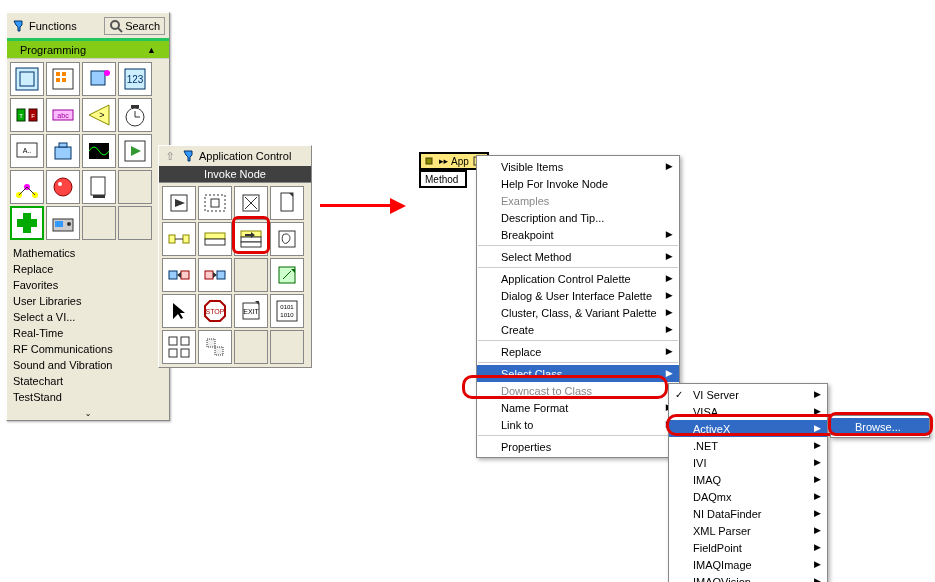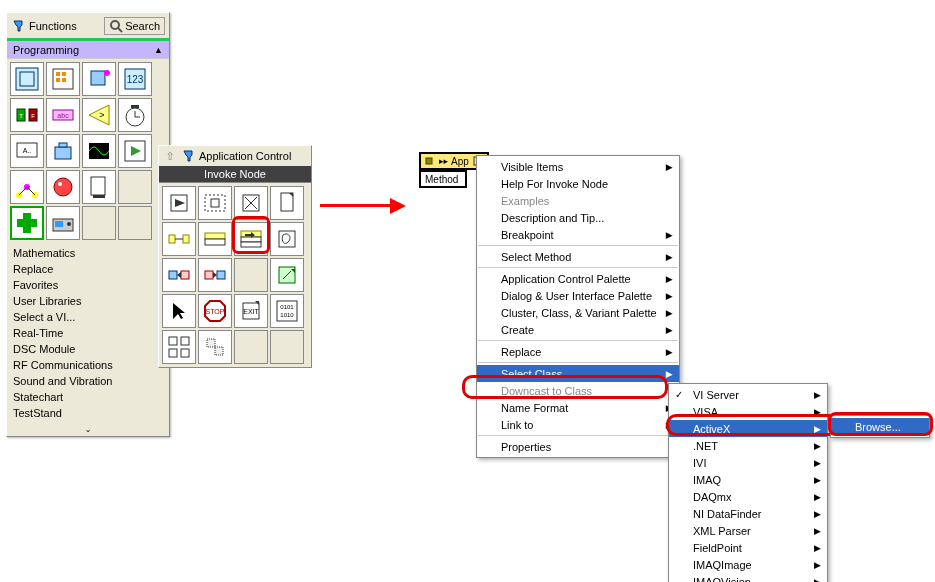--- a/index.html
+++ b/index.html
@@ -42,22 +42,22 @@
     background: #ece9d8;
     border: 1px solid #999;
     cursor: pointer;
   }
   .lvicon {
     width: 14px;
     height: 14px;
     display: inline-block;
   }
   .palette-subhead {
-    padding: 2px 6px;
-    background: #c4b5fd;
+    padding: 2px 13px;
+    background: #84cc16;
     display: flex;
     justify-content: space-between;
     align-items: center;
     height: 18px;
     border-bottom: 1px solid #ccc;
   }
   .tri {
     font-size: 9px;
     color: #000;
   }
@@ -182,21 +182,21 @@
     background: #fff;
     border: 1px solid #888;
     box-shadow: 2px 2px 4px rgba(0,0,0,0.3);
     padding: 2px 0;
     min-width: 190px;
   }
   .ctx-item {
     padding: 3px 22px 3px 24px;
     display: flex;
     justify-content: space-between;
-    align-items: center;
+    align-items: flex-start;
     cursor: pointer;
     white-space: nowrap;
     position: relative;
     height: 17px;
   }
   .ctx-item.disabled {
     color: #888;
     cursor: default;
   }
   .ctx-item.sel {
@@ -371,21 +371,20 @@
     <div class="icon-cell gray"></div>
     <div class="icon-cell gray"></div>
   </div>
   <div class="cat-list">
     <div class="cat-item">Mathematics</div>
     <div class="cat-item">Replace</div>
     <div class="cat-item">Favorites</div>
     <div class="cat-item">User Libraries</div>
     <div class="cat-item">Select a VI...</div>
     <div class="cat-item">Real-Time</div>
-    <div class="cat-item">DSC Module</div>
     <div class="cat-item">RF Communications</div>
     <div class="cat-item">Sound and Vibration</div>
     <div class="cat-item">Statechart</div>
     <div class="cat-item">TestStand</div>
   </div>
   <div class="more">⌄</div>
 </div>
 
 <div class="sub-palette" style="left:158px; top:145px; width:154px;">
   <div class="banner">

